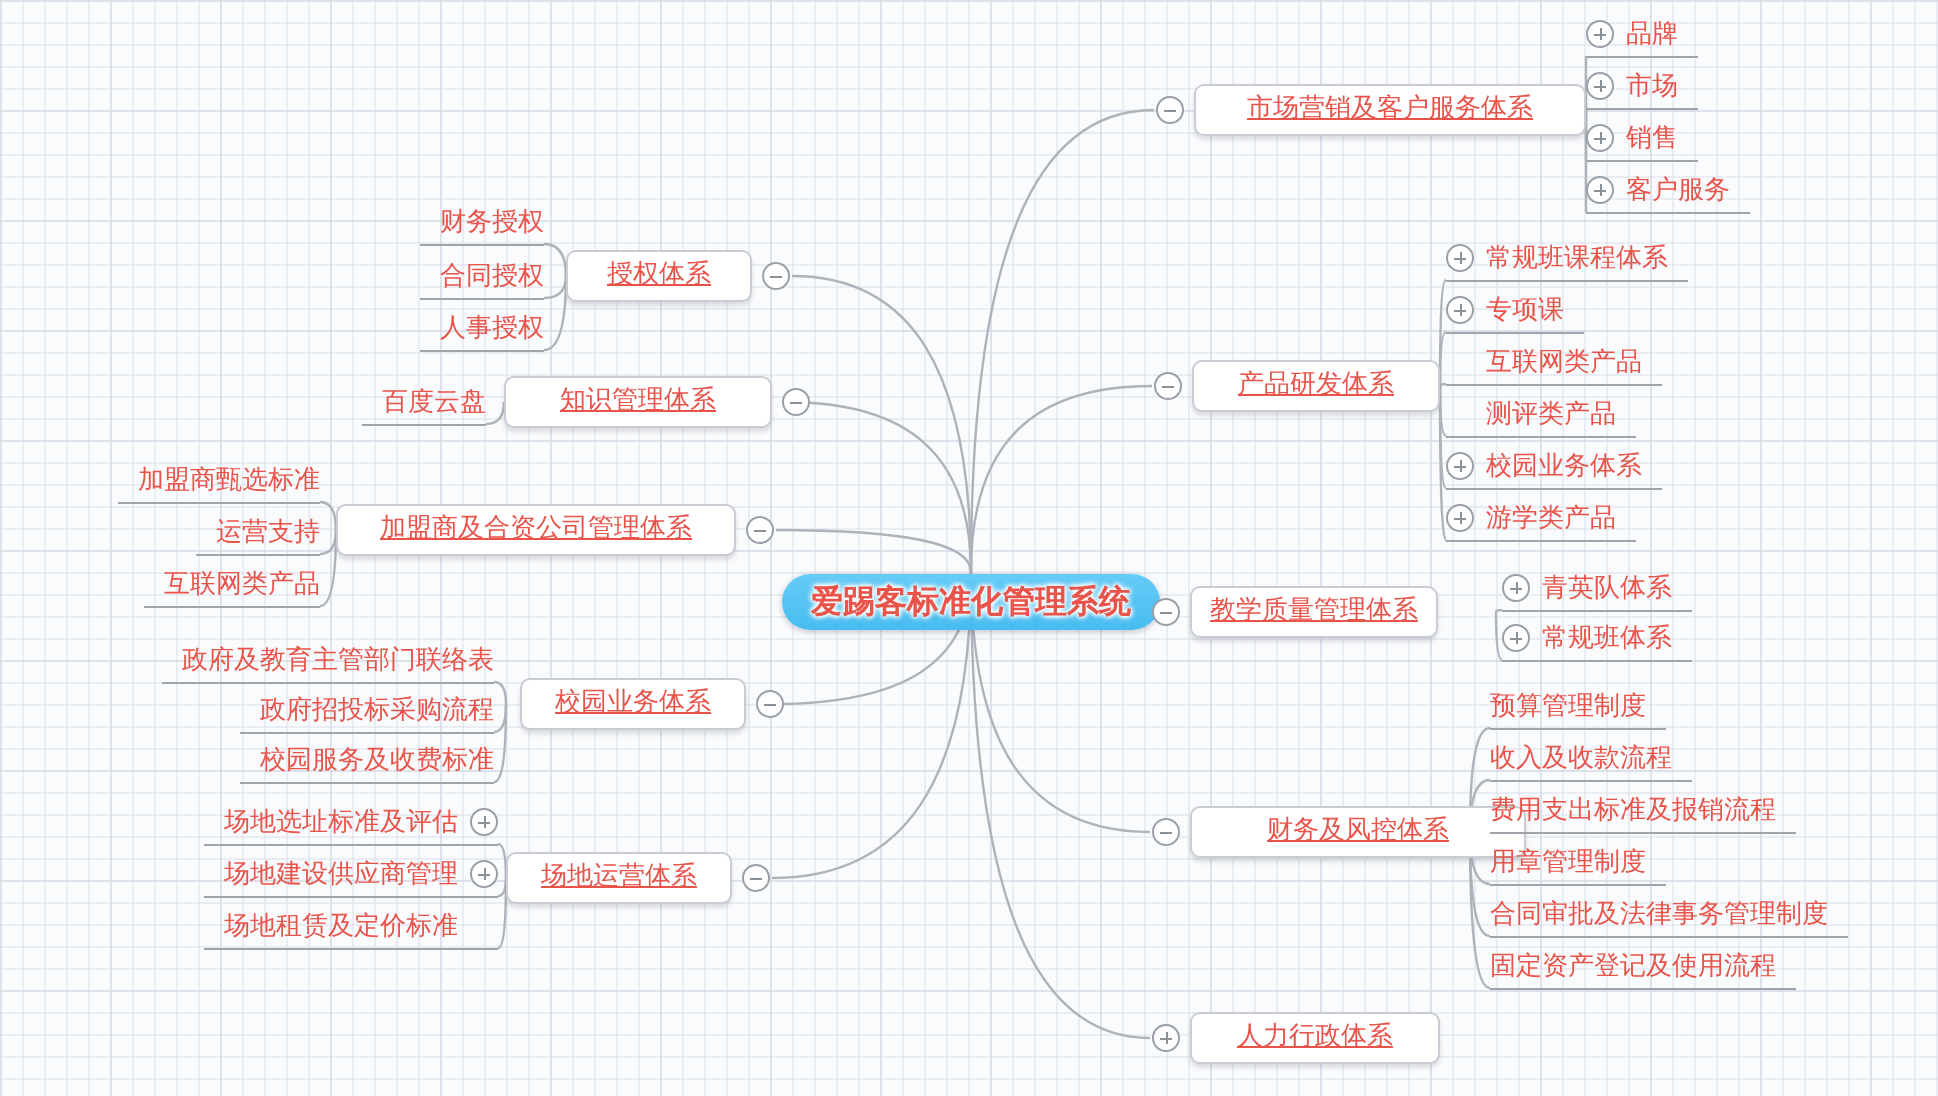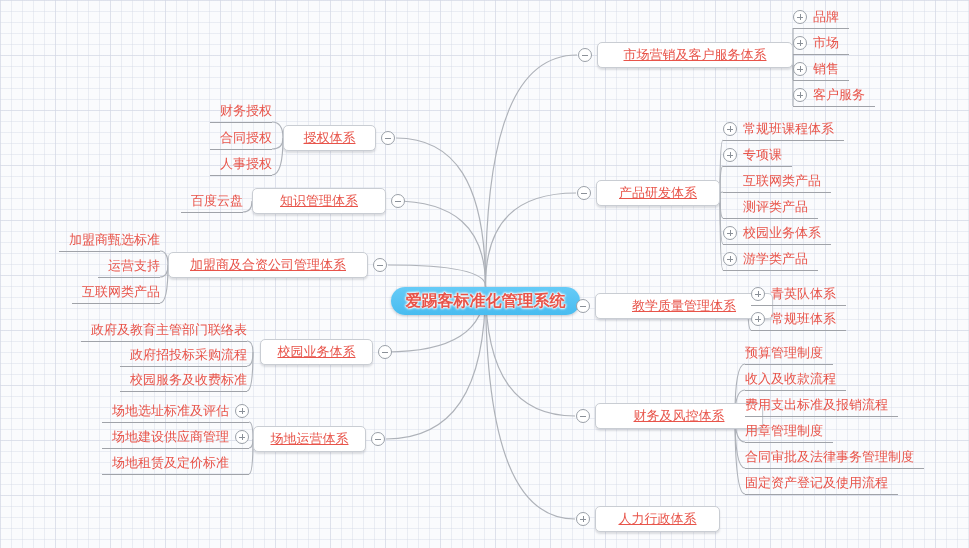--- a/index.html
+++ b/index.html
@@ -98,21 +98,21 @@
   <div id="root">爱踢客标准化管理系统</div>
 
   <div class="branch right" id="b0" style="left:597px;top:42px;width:196px">
     <span class="tgl"></span>
     <span>市场营销及客户服务体系</span>
   </div>
   <div class="branch right" id="b1" style="left:596px;top:180px;width:124px">
     <span class="tgl"></span>
     <span>产品研发体系</span>
   </div>
-  <div class="branch right" id="b2" style="left:595px;top:293px;width:178px">
+  <div class="branch right" id="b2" style="left:595px;top:293px;width:124px">
     <span class="tgl"></span>
     <span>教学质量管理体系</span>
   </div>
   <div class="branch right" id="b3" style="left:595px;top:403px;width:168px">
     <span class="tgl"></span>
     <span>财务及风控体系</span>
   </div>
   <div class="branch right" id="b4" style="left:595px;top:506px;width:125px">
     <span class="tgl plus"></span>
     <span>人力行政体系</span>

